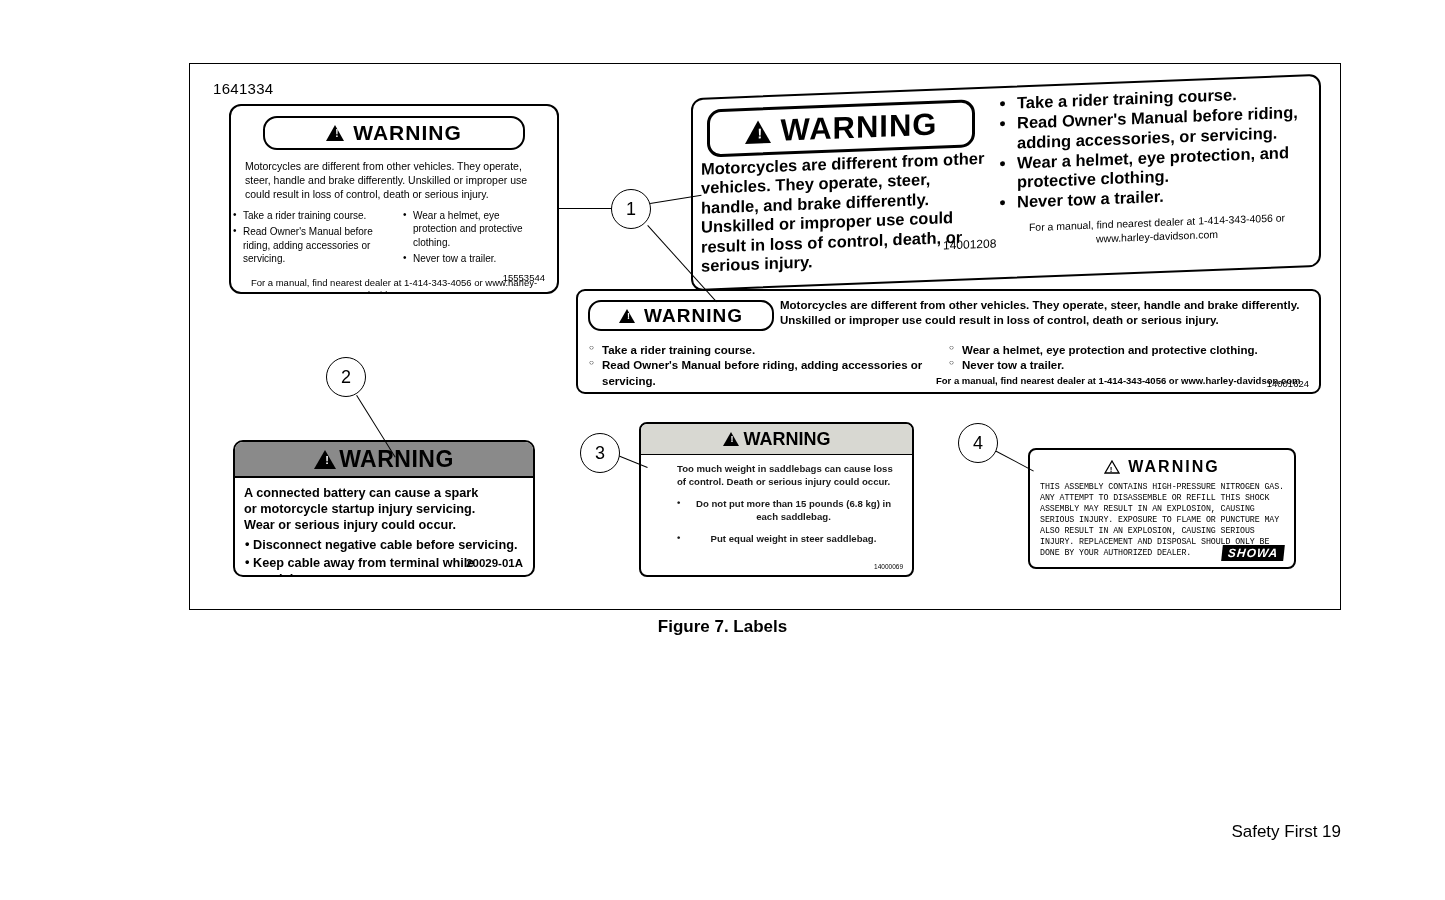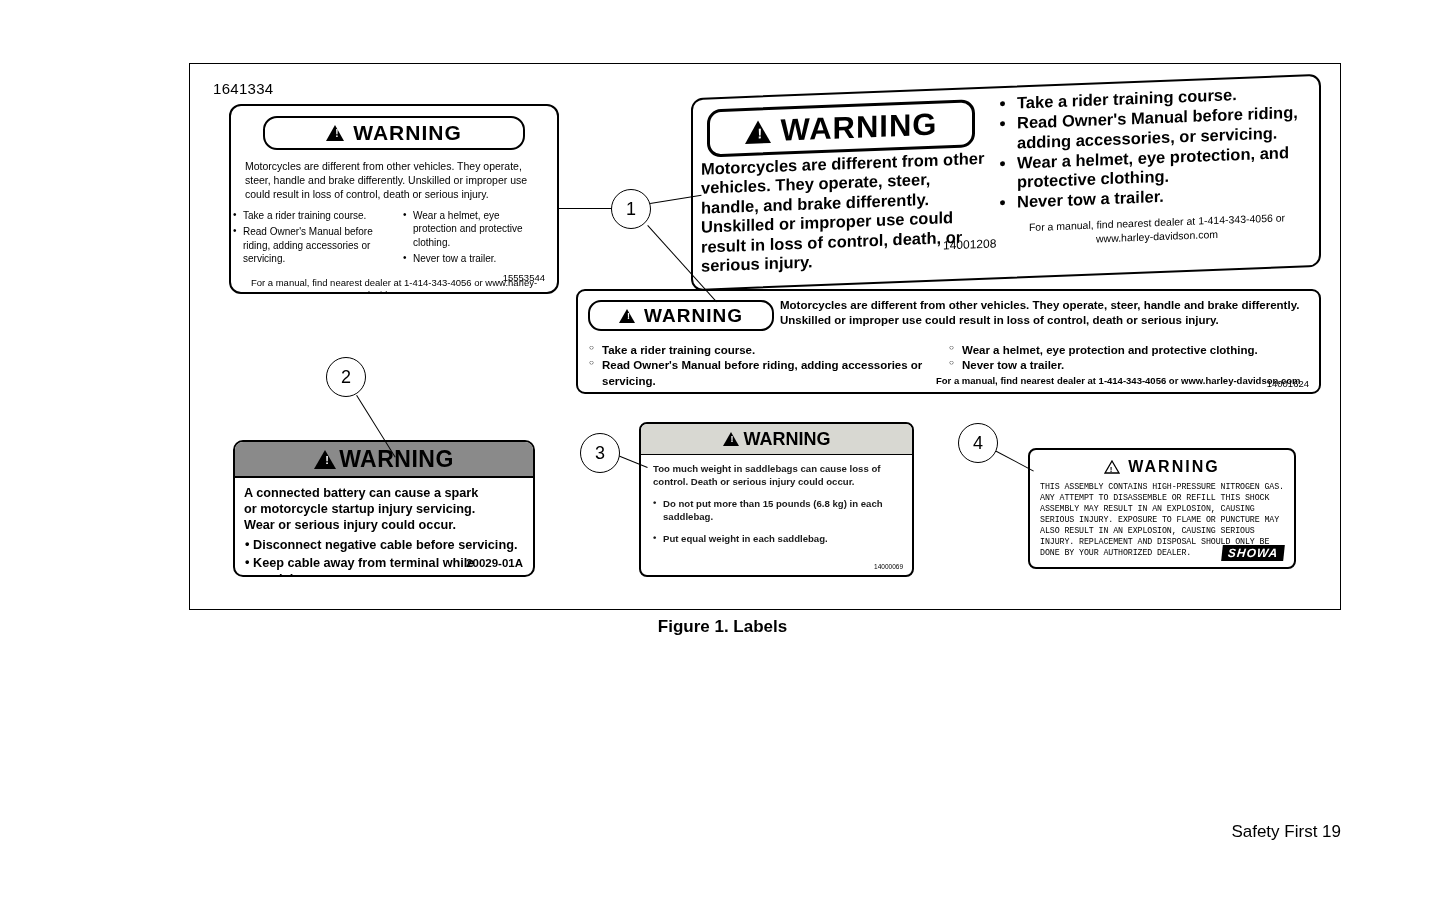--- a/index.html
+++ b/index.html
@@ -292,23 +292,24 @@
     display: flex; align-items: center; justify-content: center;
     font-size: 18px; font-weight: bold;
     gap: 3px;
   }
   #label3 .body {
     padding: 8px 12px 0 12px;
     font-size: 9.6px;
     font-weight: bold;
     line-height: 1.35;
     color: #1a1a1a;
+    margin-left: 24px;
   }
   #label3 ul { margin: 9px 0 0 0; padding-left: 10px; list-style: none; }
-  #label3 li { position: relative; margin-bottom: 9px; }
+  #label3 li { position: relative; margin-bottom: 9px; text-align: center; }
   #label3 li::before {
     content: "\2022";
     position: absolute; left: -10px; top: -1px;
   }
   #label3 .partno {
     position: absolute; right: 9px; bottom: 5px;
     font-size: 6.5px;
   }
 
   
@@ -487,36 +488,36 @@
     <div class="banner-gray">
       <span class="tri-ico" style="width:0;height:0;border-left:8px solid transparent;border-right:8px solid transparent;border-bottom:14px solid #000;margin-right:2px;">
         <span class="bang" style="top:2px;font-size:9px;">!</span>
       </span>
       <span>WARNING</span>
     </div>
     <div class="body">
       <div>Too much weight in saddlebags can cause loss of control. Death or serious injury could occur.</div>
       <ul>
         <li>Do not put more than 15 pounds (6.8 kg) in each saddlebag.</li>
-        <li>Put equal weight in each saddlebag.</li>
+        <li>Put equal weight in steer saddlebag.</li>
       </ul>
     </div>
     <div class="partno">14000069</div>
   </div>
 
   <div class="label-card" id="label4">
     <div class="heading">
       <span class="tri-ico outline" style="width:16px;height:14px;border:none;">
         <svg width="16" height="14" viewBox="0 0 16 14" aria-hidden="true">
           <polygon points="8,1 15,13 1,13" fill="none" stroke="#000" stroke-width="1.3"></polygon>
           <text x="8" y="11.5" font-size="8" text-anchor="middle" font-family="Liberation Sans" fill="#000">!</text>
         </svg>
       </span>
       <span>WARNING</span>
     </div>
     <div class="body">THIS ASSEMBLY CONTAINS HIGH-PRESSURE NITROGEN GAS. ANY ATTEMPT TO DISASSEMBLE OR REFILL THIS SHOCK ASSEMBLY MAY RESULT IN AN EXPLOSION, CAUSING SERIOUS INJURY. EXPOSURE TO FLAME OR PUNCTURE MAY ALSO RESULT IN AN EXPLOSION, CAUSING SERIOUS INJURY. REPLACEMENT AND DISPOSAL SHOULD ONLY BE DONE BY YOUR AUTHORIZED DEALER.</div>
     <div class="showa">SHOWA</div>
   </div>
 
-  <div class="figure-caption">Figure 1. Labels</div>
+  <div class="figure-caption">Figure 7. Labels</div>
   <div class="footer">Safety First 19</div>
 
 </div>
 
 </body></html>

